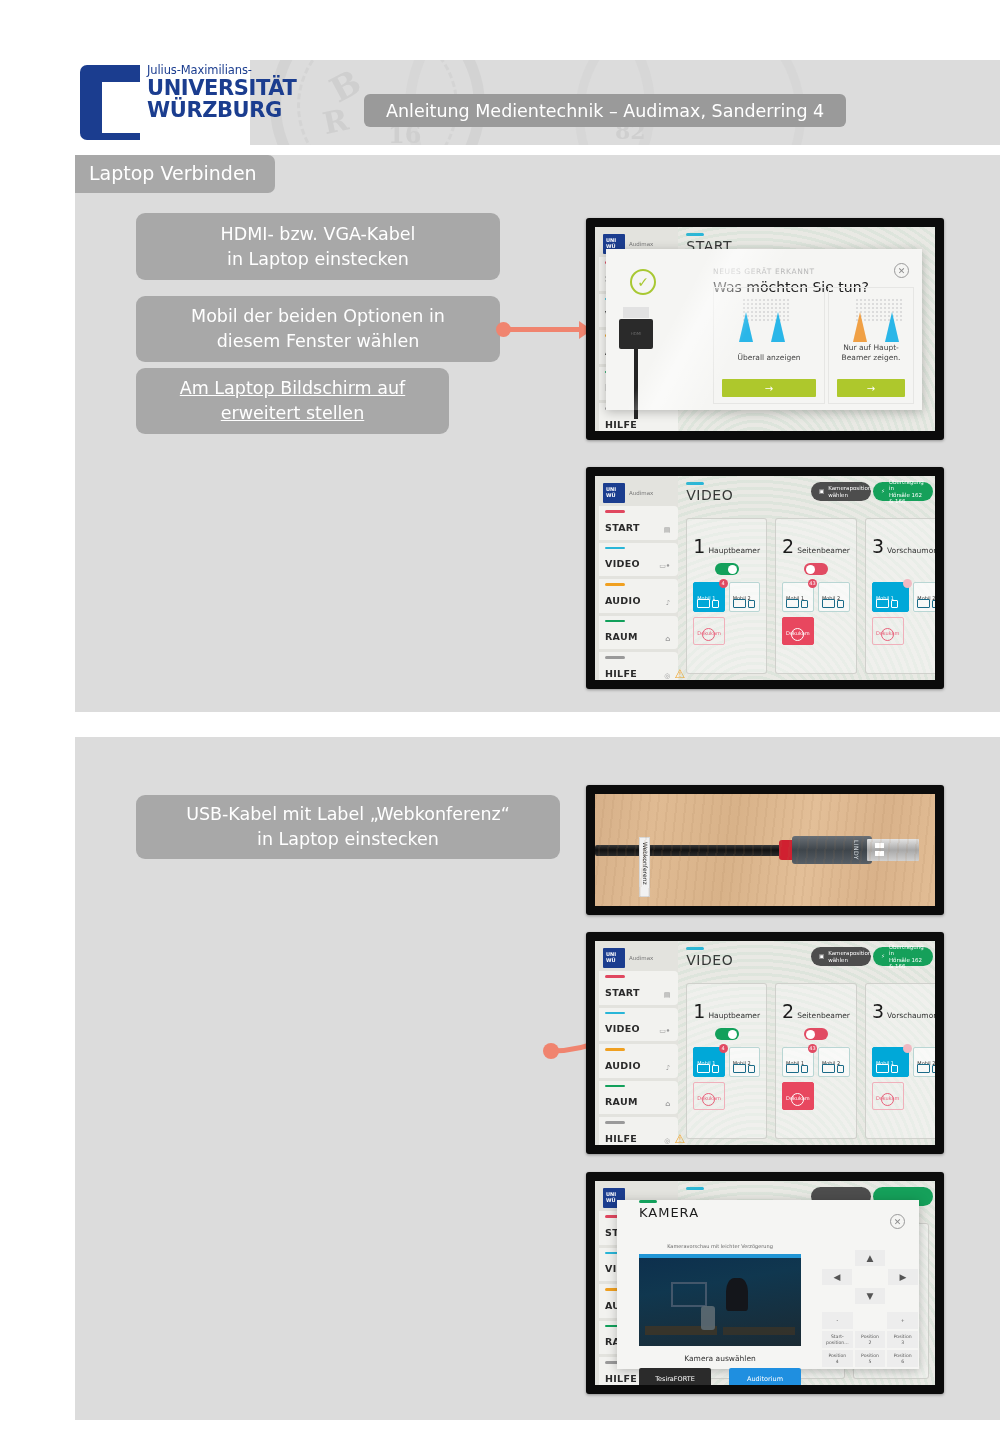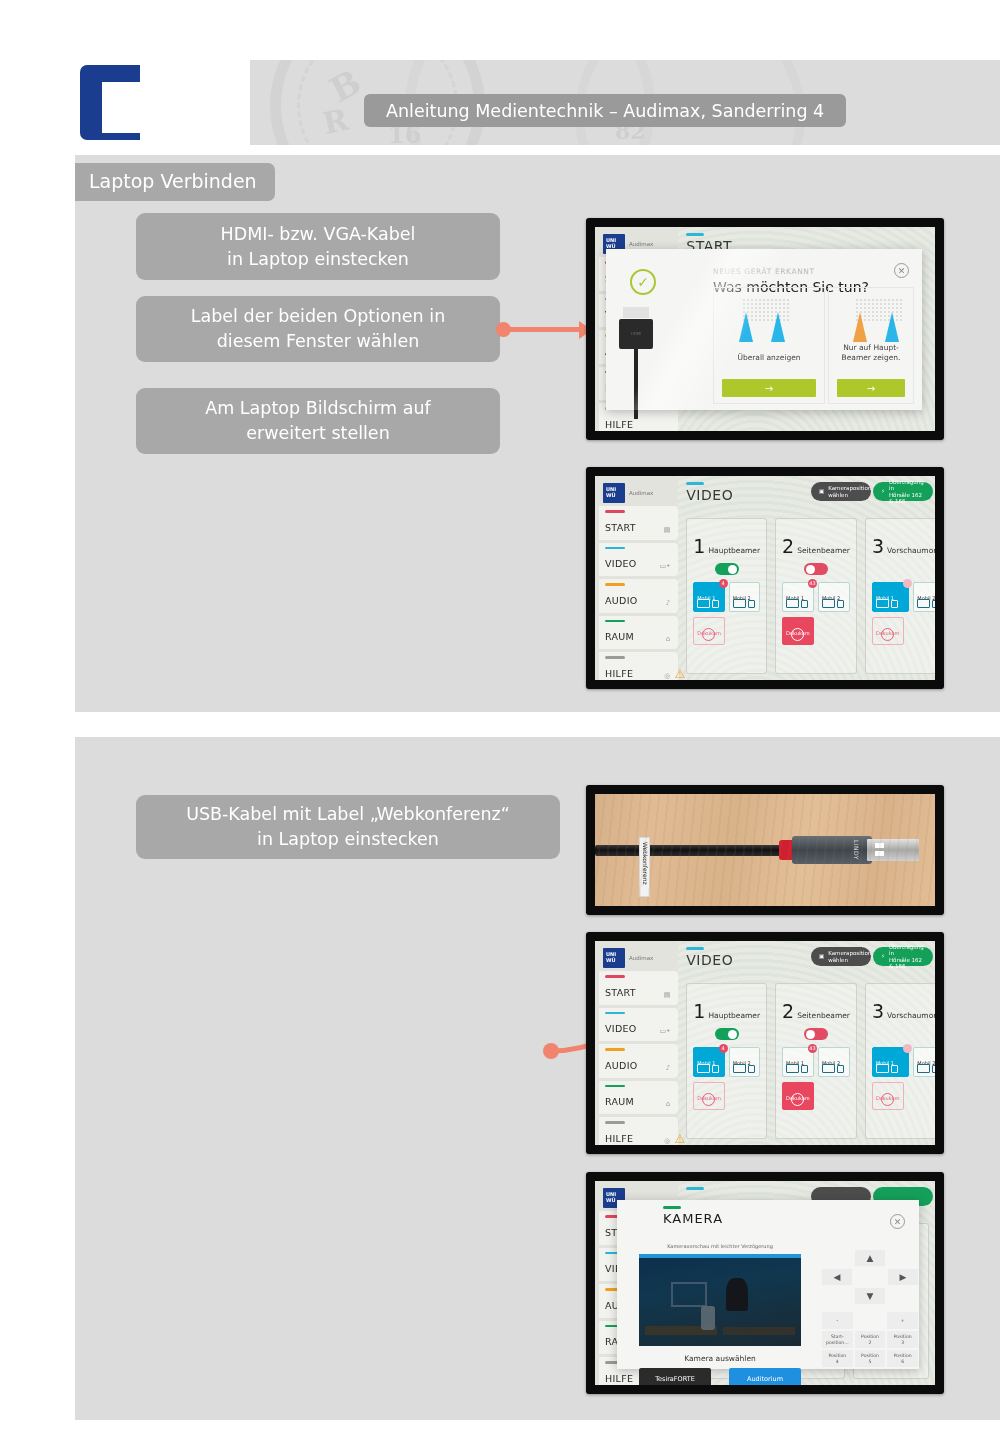--- a/index.html
+++ b/index.html
@@ -29,21 +29,21 @@
 
   .title-pill { position:absolute; left:364px; top:94px; height:33px; background:#9a9a9a;
                 border-radius:6px; color:#fff; font-size:17.5px; display:flex; align-items:center;
                 padding:0 22px; white-space:nowrap; }
 
   
   .panel { position:absolute; left:75px; background:#dcdcdc; }
   #panel1 { top:155px; width:925px; height:557px; }
   #panel2 { top:737px; width:925px; height:683px; }
 
-  .sec-head { position:absolute; left:0; top:8px; height:38px; background:#a8a8a8;
+  .sec-head { position:absolute; left:0; top:0; height:38px; background:#a8a8a8;
               border-radius:0 7px 7px 0; color:#fff; font-size:19px; display:flex; align-items:center;
               padding:0 18px 2px 14px; }
 
   .tbox { position:absolute; background:#a8a8a8; border-radius:9px; color:#ffffff;
           display:flex; align-items:center; justify-content:center; text-align:center;
           font-size:17.5px; line-height:25px; padding:8px 14px; }
 
   
   .arrow { position:absolute; height:5px; background:#f0846f; border-radius:3px; }
   .arrow .dot { position:absolute; left:-5px; top:-5px; width:15px; height:15px; border-radius:50%; background:#f0846f; }
@@ -58,21 +58,21 @@
   .shot .bez { width:100%; height:100%; background:#d9d9d4; position:relative; overflow:hidden; }
 
   
   .tp { position:absolute; inset:0; background:#e9e9e4; display:flex; }
   .tp-side { width:24.5%; background:#e3e3de; padding:4px 0 0 4px; }
   .tp-logo { height:13%; display:flex; align-items:center; padding-left:4px; }
   .uniwu { width:22px; height:20px; background:#1b3d8f; position:relative; border-radius:1px;
            color:#fff; font-size:5px; font-weight:bold; line-height:6px; padding:3px 0 0 3px; }
   .uniwu-lbl { font-size:5.5px; color:#777; margin-left:4px; }
   .nav { background:#f2f2ef; margin:0 0 3px 0; padding:4px 6px 5px 6px; position:relative;
-         border-radius:0 4px 4px 0; }
+         border-radius:0 4px 4px 0;font-weight:bold; }
   .nav .bar { width:20px; height:2.5px; border-radius:2px; display:block; margin-bottom:3px; }
   .nav .lab { font-size:9.5px; color:#2a2a2a; letter-spacing:.3px; }
   .nav .gly { position:absolute; right:8px; bottom:6px; font-size:7px; color:#9a9a9a; }
   .warn { position:absolute; right:-7px; top:46%; font-size:12px; color:#f0a020; }
 
   .tp-main { flex:1; position:absolute; left:24.5%; right:0; top:0; bottom:0; padding:6px 8px; }
   .tp-main::before{ content:""; position:absolute; inset:0;
     background:repeating-radial-gradient(circle at 30% 120%, rgba(120,190,150,.10) 0 3px, rgba(255,255,255,0) 3px 7px);
     pointer-events:none;}
   .vid-bar { width:18px; height:2.5px; background:#29b6d8; border-radius:2px; }
@@ -188,32 +188,37 @@
   <div class="sealtxt" style="left:256px;top:6px;font-size:34px;transform:rotate(-28deg);">B</div>
   <div class="sealtxt" style="left:248px;top:44px;font-size:30px;transform:rotate(-12deg);">R</div>
   <div class="sealtxt" style="left:313px;top:60px;font-size:24px;">16</div>
   <div class="sealtxt" style="left:540px;top:58px;font-size:22px;">82</div>
 </div>
 
 <div class="logo">
   <div class="logo-c">
     <div class="logo-c-inner"></div>
   </div>
+  <div class="logo-tx">
+    <div class="small">Julius-Maximilians-</div>
+    <div class="big">UNIVERSITÄT</div>
+    <div class="big">WÜRZBURG</div>
+  </div>
 </div>
 
 <div class="title-pill">Anleitung Medientechnik – Audimax, Sanderring 4</div>
 
 <div class="panel" id="panel1">
   <div class="sec-head">Laptop Verbinden</div>
 
   <div class="tbox" style="left: 61px; top: 58px; width: 364px; height: 67px; white-space: pre-line;">HDMI- bzw. VGA-Kabel
 in Laptop einstecken</div>
-  <div class="tbox" style="left: 61px; top: 141px; width: 364px; height: 66px; white-space: pre-line;">Label der beiden Optionen in
+  <div class="tbox" style="left: 61px; top: 141px; width: 364px; height: 66px; white-space: pre-line;">Mobil der beiden Optionen in
 diesem Fenster wählen</div>
-  <div class="tbox" style="left: 61px; top: 233px; width: 364px; height: 66px; white-space: pre-line;">Am Laptop Bildschirm auf
+  <div class="tbox" style="left: 61px; top: 213px; width: 313px; height: 66px; white-space: pre-line; text-decoration: underline;">Am Laptop Bildschirm auf
 erweitert stellen</div>
 
   <div class="arrow" style="left:426px; top:172px; width:88px;">
     <div class="dot"></div>
     <div class="head"></div>
   </div>
 
   <div class="shot" style="left:511px; top:63px; width:358px; height:222px;">
     <div class="bez">
 
@@ -552,21 +557,21 @@
           <div class="pill-btn pill-str"></div>
           <div class="cols">
               <div class="col"></div>
               <div class="col"></div>
               <div class="col"></div>
             </div>
         </div>
       </div>
 
       <div class="modal" style="left:22px; top:19px; right:16px; bottom:16px;">
-        <div style="position:absolute;left:22px;top:6px;margin-left:24px;">
+        <div style="position:absolute;left:22px;top:0;">
           <div class="km-bar"></div>
           <div class="km-title">KAMERA</div>
         </div>
         <div class="xbtn" style="right:14px; top:14px;">✕</div>
 
         <div class="km-cap" style="position:absolute;left:22px;width:162px;top:43px;">Kameravorschau mit leichter Verzögerung</div>
 
         <div class="preview" style="left:22px; top:54px; width:162px; height:92px;">
           <div class="pv-top"></div>
             <div class="pv-desk"></div>

